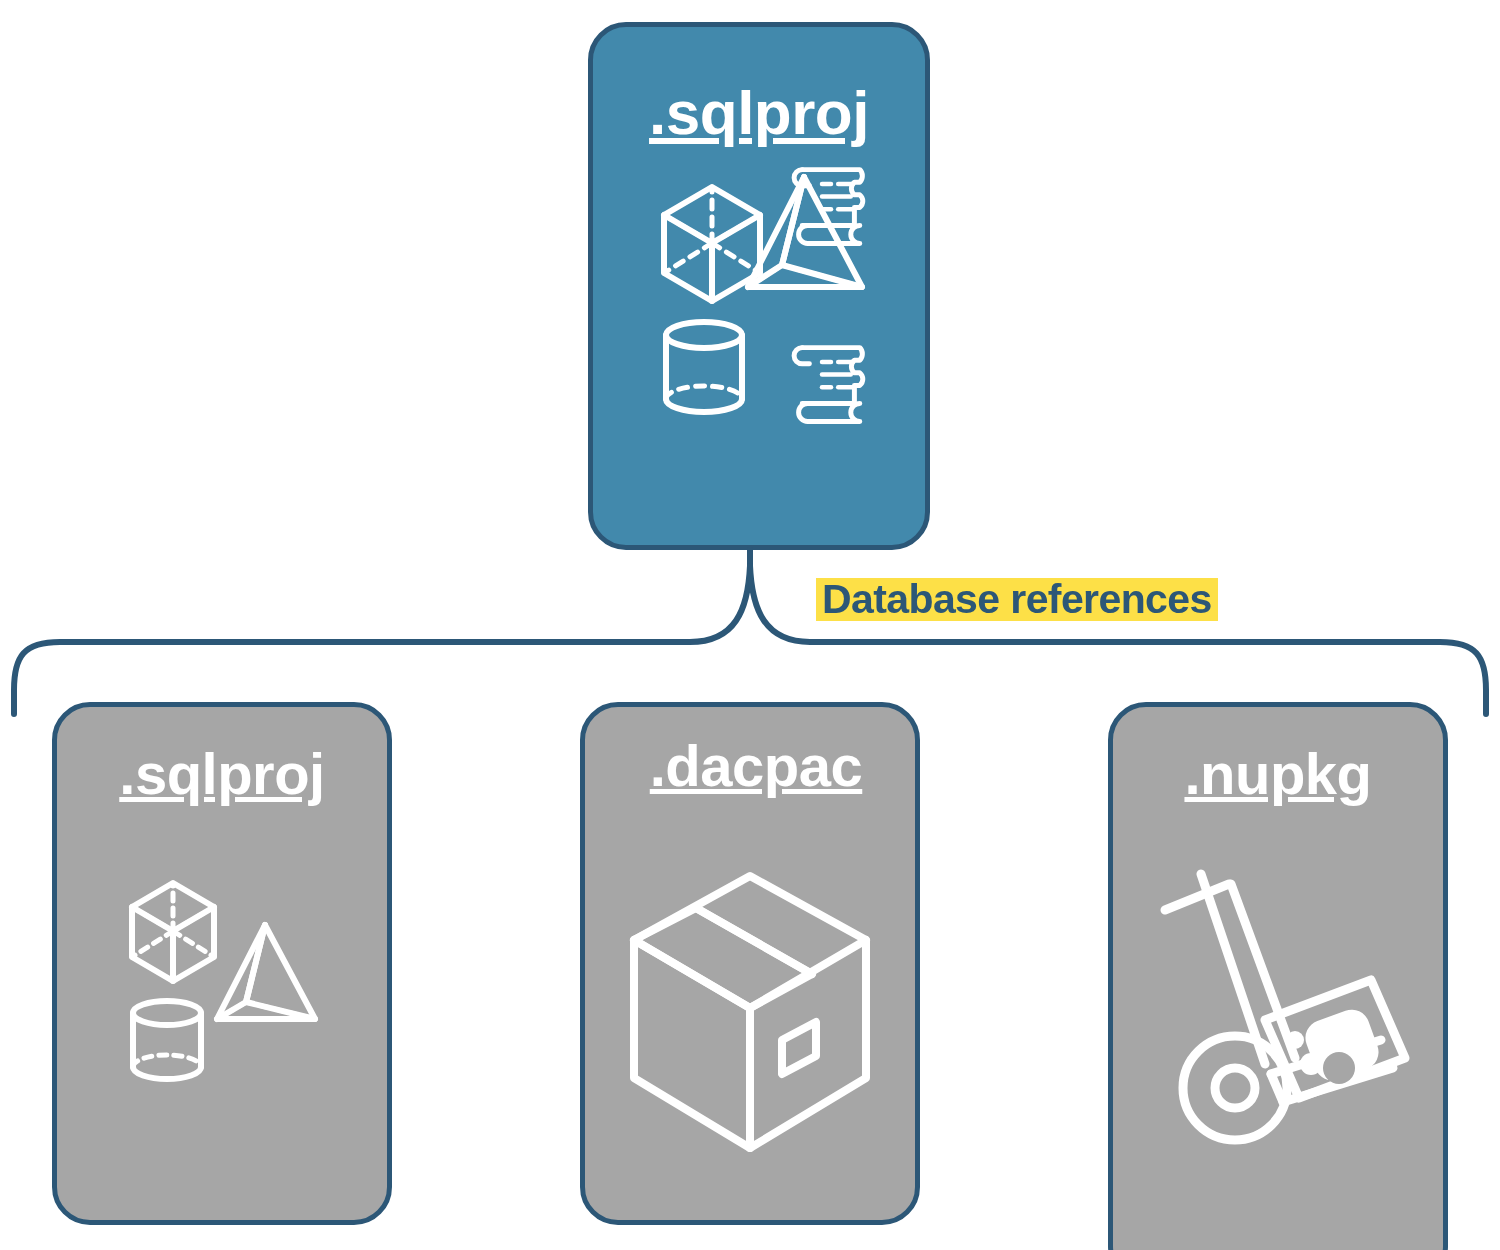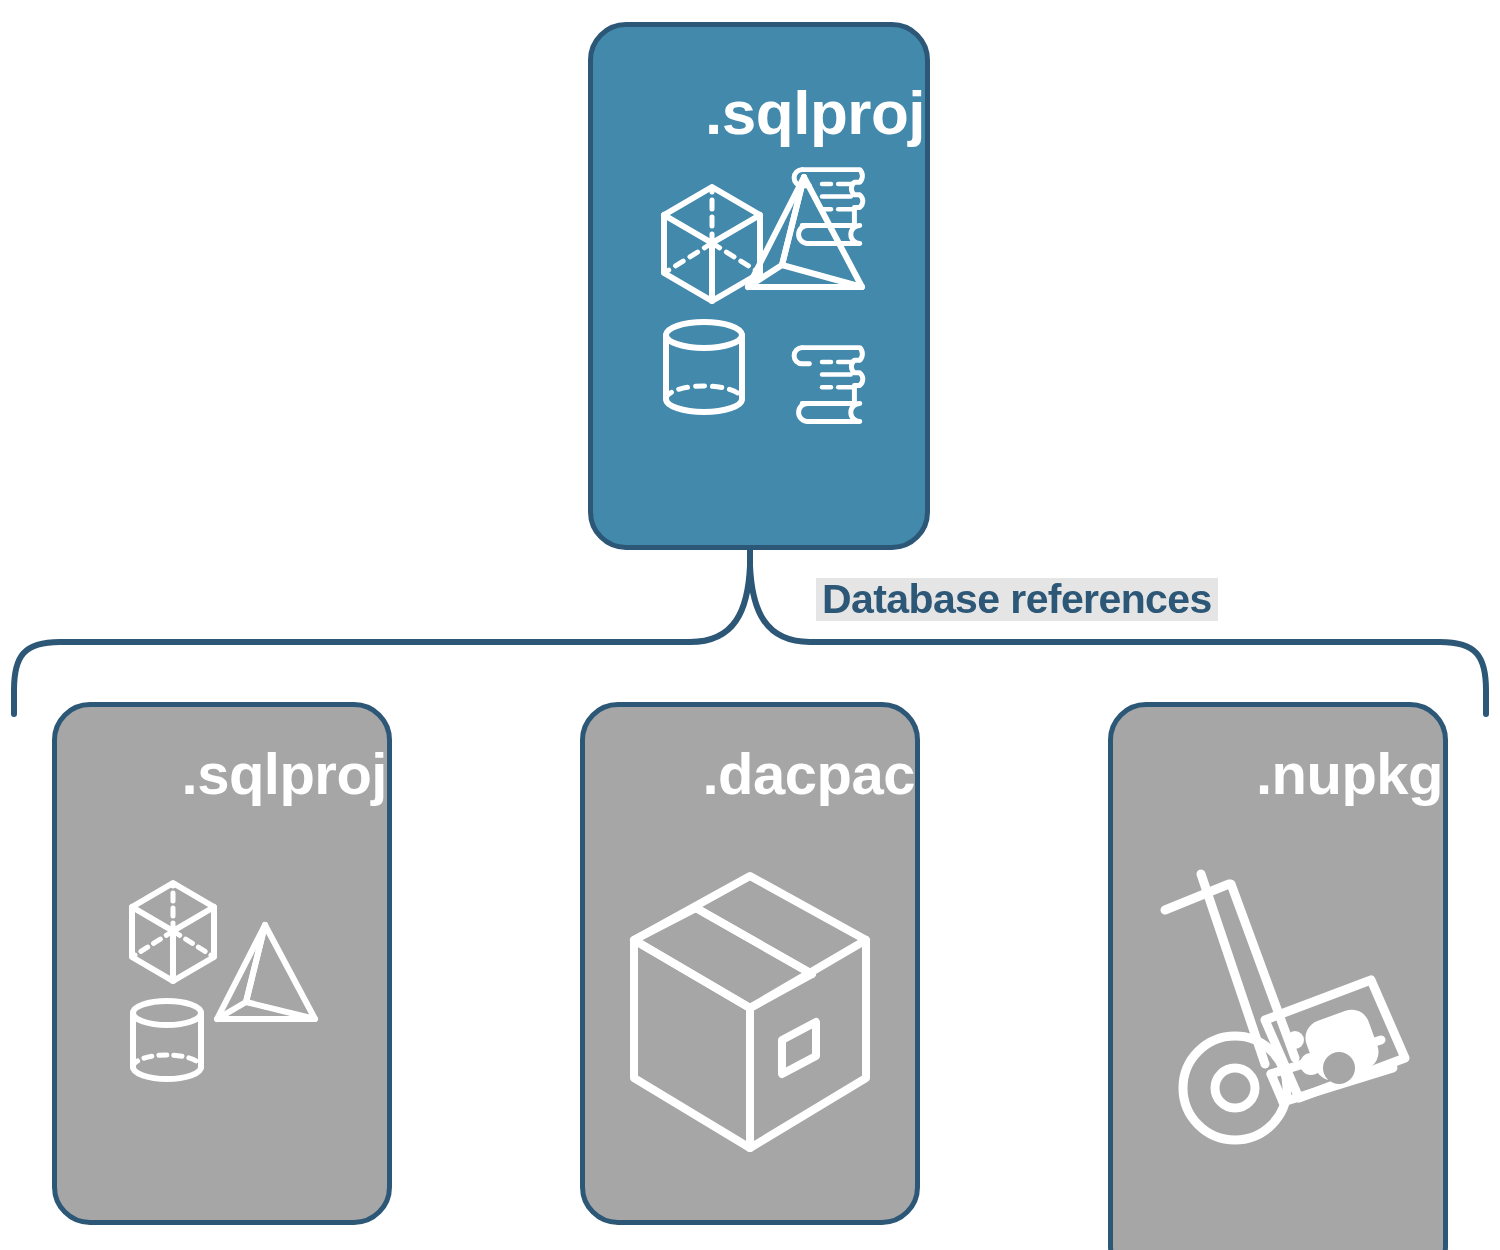--- a/index.html
+++ b/index.html
@@ -31,26 +31,27 @@
   .card.primary {
     background: #4289AC;
   }
   .card.secondary {
     background: #A6A6A6;
   }
   .card-title {
     position: absolute;
     left: 0;
     right: 0;
-    text-align: right;
+    text-align: center;
     color: #ffffff;
     font-weight: bold;
     letter-spacing: -0.5px;
     line-height: 1;
     user-select: none;
+    text-decoration: underline;
   }
   .card-title.big   { font-size: 62px; }
   .card-title.small { font-size: 58px; }
 
   .card-art {
     position: absolute;
     left: 0;
     right: 0;
     display: flex;
     align-items: center;
@@ -68,21 +69,21 @@
   }
   #bracket-label {
     position: absolute;
     left: 816px;
     top: 578px;
     font-size: 41px;
     font-weight: bold;
     color: #2C5777;
     letter-spacing: -0.6px;
     white-space: nowrap;
-    background: #e5e5e5;
+    background: #fde047;
     padding: 0 6px;
     line-height: 1.05;
     user-select: none;
   }
 
   svg { display: block; }
 </style>
 </head>
 <body>
 
@@ -212,21 +213,21 @@
             <path d="M26 200 a34 12 0 0 1 68 0" stroke-dasharray="8 7" stroke-width="5"></path>
           </g>
 
         </g>
       </svg>
     </div>
   </div>
 
   <div class="card secondary" style="left:580px; top:702px; width:340px; height:523px;">
 
-    <div class="card-title small" style="top:38px;margin-left:12px;">.dacpac</div>
+    <div class="card-title small" style="top:30px;margin-left:12px;">.dacpac</div>
 
     <div class="card-art" style="top:120px; height:370px;">
       <svg width="260" height="300" viewBox="0 0 260 300">
         <g fill="none" stroke="#ffffff" stroke-width="8" stroke-linecap="round" stroke-linejoin="round">
 
           <polygon points="130,14 246,78 246,216 130,286 14,216 14,78"></polygon>
 
           <polyline points="14,78 130,146 246,78"></polyline>
 
           <line x1="130" y1="146" x2="130" y2="286"></line>

